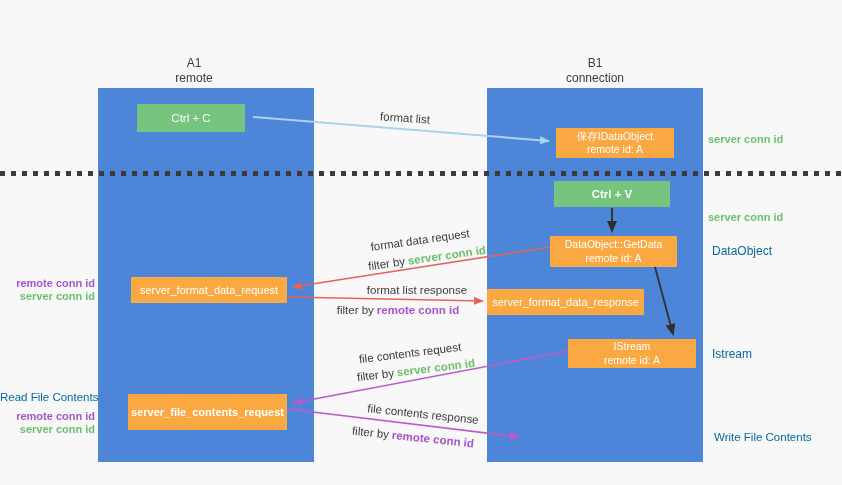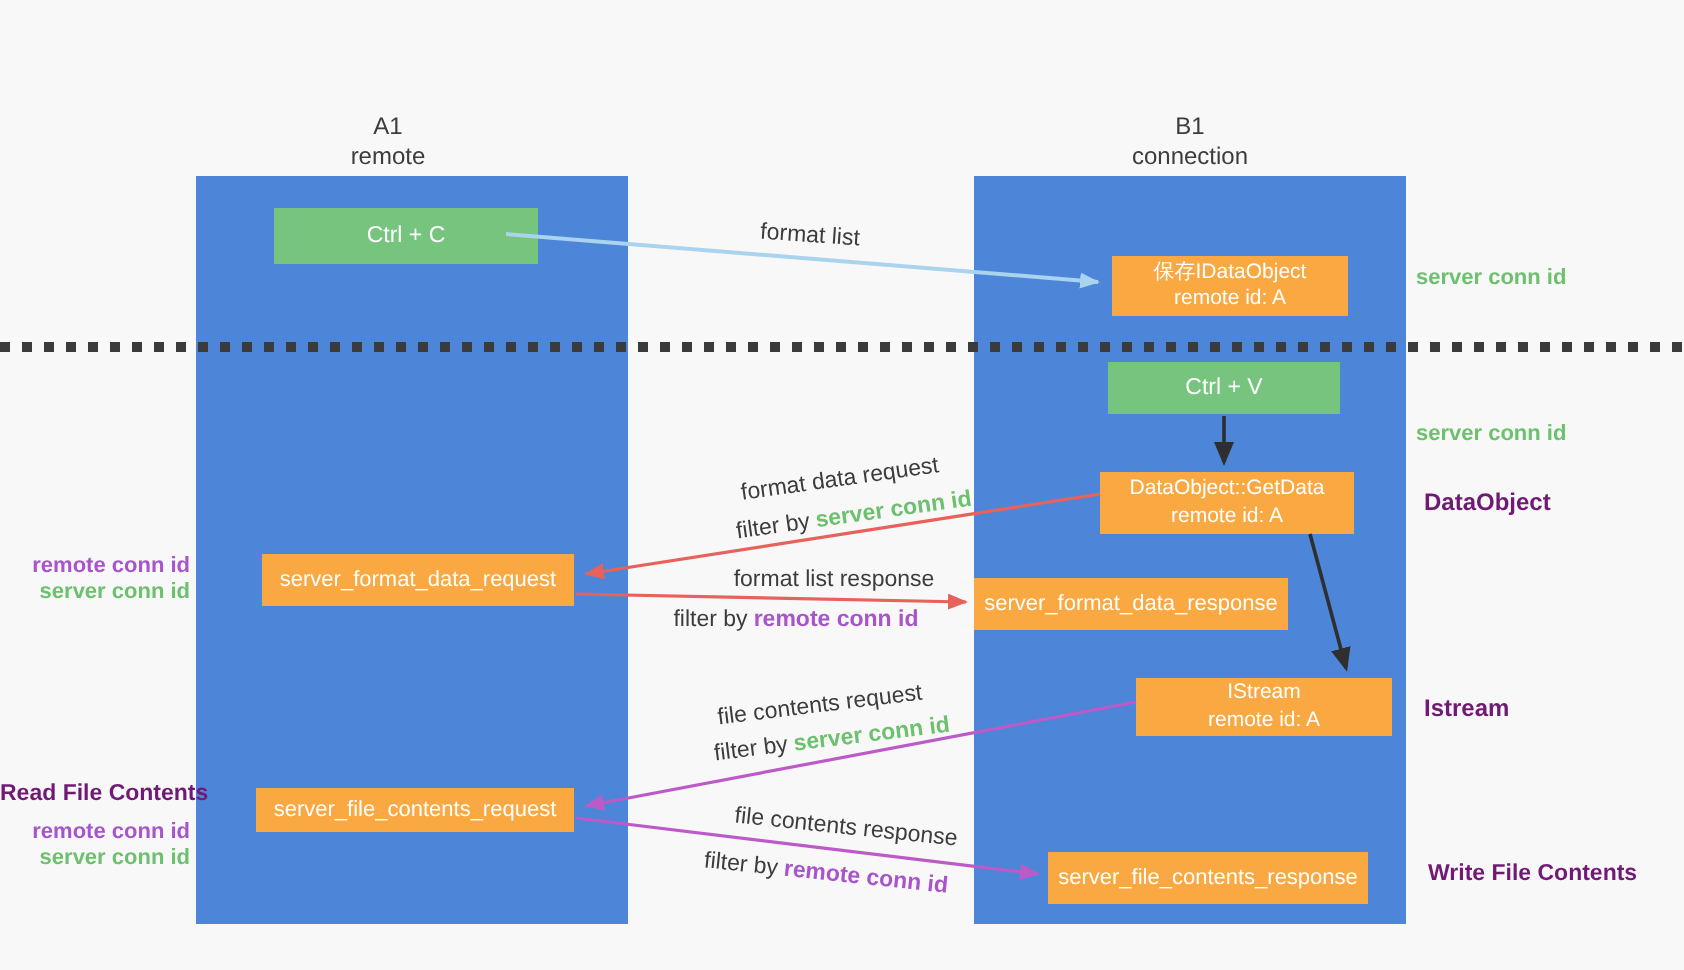--- a/index.html
+++ b/index.html
@@ -32,21 +32,21 @@
     position:absolute;z-index:3;color:#fff;text-align:center;
     display:flex;flex-direction:column;align-items:center;justify-content:center;
     white-space:nowrap;
   }
   .node.green{background:var(--box-green,#76c47e);font-size:11.5px;}
   .node.orange{background:var(--box-orange,#f9a842);font-size:11px;}
   .node .l{line-height:13.5px;font-size:10.5px;}
   .slabel{position:absolute;z-index:3;font-size:11px;white-space:nowrap;line-height:12px;}
   .green-t{color:var(--text-green,#6cc06e);font-weight:bold;}
   .purple-t{color:var(--text-purple,#a854cd);font-weight:bold;}
-  .dark-t{color:#701a75;font-weight:bold;font-size:12px;}
+  .dark-t{color:#0369a1;font-weight:normal;font-size:12px;}
   .leftcol{text-align:right;width:95px;left:0;}
   .flow{
     position:absolute;z-index:5;font-size:11.5px;color:var(--text-dark,#3c3c3c);
     white-space:nowrap;transform:translate(-50%,-50%) rotate(var(--rot,0deg));
   }
   .flow .sep{display:inline-block;width:3px;}
   .arrows{position:absolute;left:0;top:0;z-index:6;pointer-events:none;}
   .arrows path.shaft{fill:none;}
   .a-blue{stroke:var(--arrow-light-blue,#a9d3ee);stroke-width:2;}
   .a-red{stroke:var(--arrow-red,#e7625a);stroke-width:1.6;}
@@ -70,30 +70,30 @@
   <div class="lane-head lane-head-b">
     <div>B1</div>
     <div>connection</div>
   </div>
 
   <div class="lane lane-a"></div>
   <div class="lane lane-b"></div>
 
   <div class="divider"></div>
 
-  <div class="node green" style="left:137px;top:104px;width:132px;height:28px;">
+  <div class="node green" style="left:137px;top:104px;width:108px;height:28px;">
     <div>Ctrl + C</div>
   </div>
 
   <div class="node orange" style="left:556px;top:128px;width:118px;height:30px;">
     <div class="l">保存IDataObject</div>
     <div class="l">remote id: A</div>
   </div>
 
-  <div class="node green" style="left:554px;top:181px;width:116px;height:26px;">
+  <div class="node green" style="left:554px;top:181px;width:116px;height:26px;font-weight:bold;">
     <div>Ctrl + V</div>
   </div>
 
   <div class="node orange" style="left:550px;top:236px;width:127px;height:31px;">
     <div class="l">DataObject::GetData</div>
     <div class="l">remote id: A</div>
   </div>
 
   <div class="node orange" style="left:131px;top:277px;width:156px;height:26px;">
     <div>server_format_data_request</div>
@@ -101,27 +101,24 @@
 
   <div class="node orange" style="left:487px;top:289px;width:157px;height:26px;">
     <div>server_format_data_response</div>
   </div>
 
   <div class="node orange" style="left:568px;top:339px;width:128px;height:29px;">
     <div class="l">IStream</div>
     <div class="l">remote id: A</div>
   </div>
 
-  <div class="node orange" style="left:128px;top:394px;width:159px;height:22px;">
+  <div class="node orange" style="left:128px;top:394px;width:159px;height:36px;font-weight:bold;">
     <div>server_file_contents_request</div>
   </div>
 
-  <div class="node orange" style="left:524px;top:426px;width:160px;height:26px;">
-    <div>server_file_contents_response</div>
-  </div>
 
   <div class="slabel green-t" style="left:708px;top:133px;">server conn id</div>
   <div class="slabel green-t" style="left:708px;top:211px;">server conn id</div>
   <div class="slabel dark-t" style="left:712px;top:245px;">DataObject</div>
   <div class="slabel dark-t" style="left:712px;top:348px;">Istream</div>
   <div class="slabel dark-t" style="left:714px;top:431px;font-size:11.5px;">Write File Contents</div>
 
   <div class="slabel purple-t leftcol" style="top:277px;">remote conn id</div>
   <div class="slabel green-t leftcol" style="top:290px;">server conn id</div>
   <div class="slabel dark-t leftcol" style="top:391px;font-size:11.5px;">Read File Contents</div>

